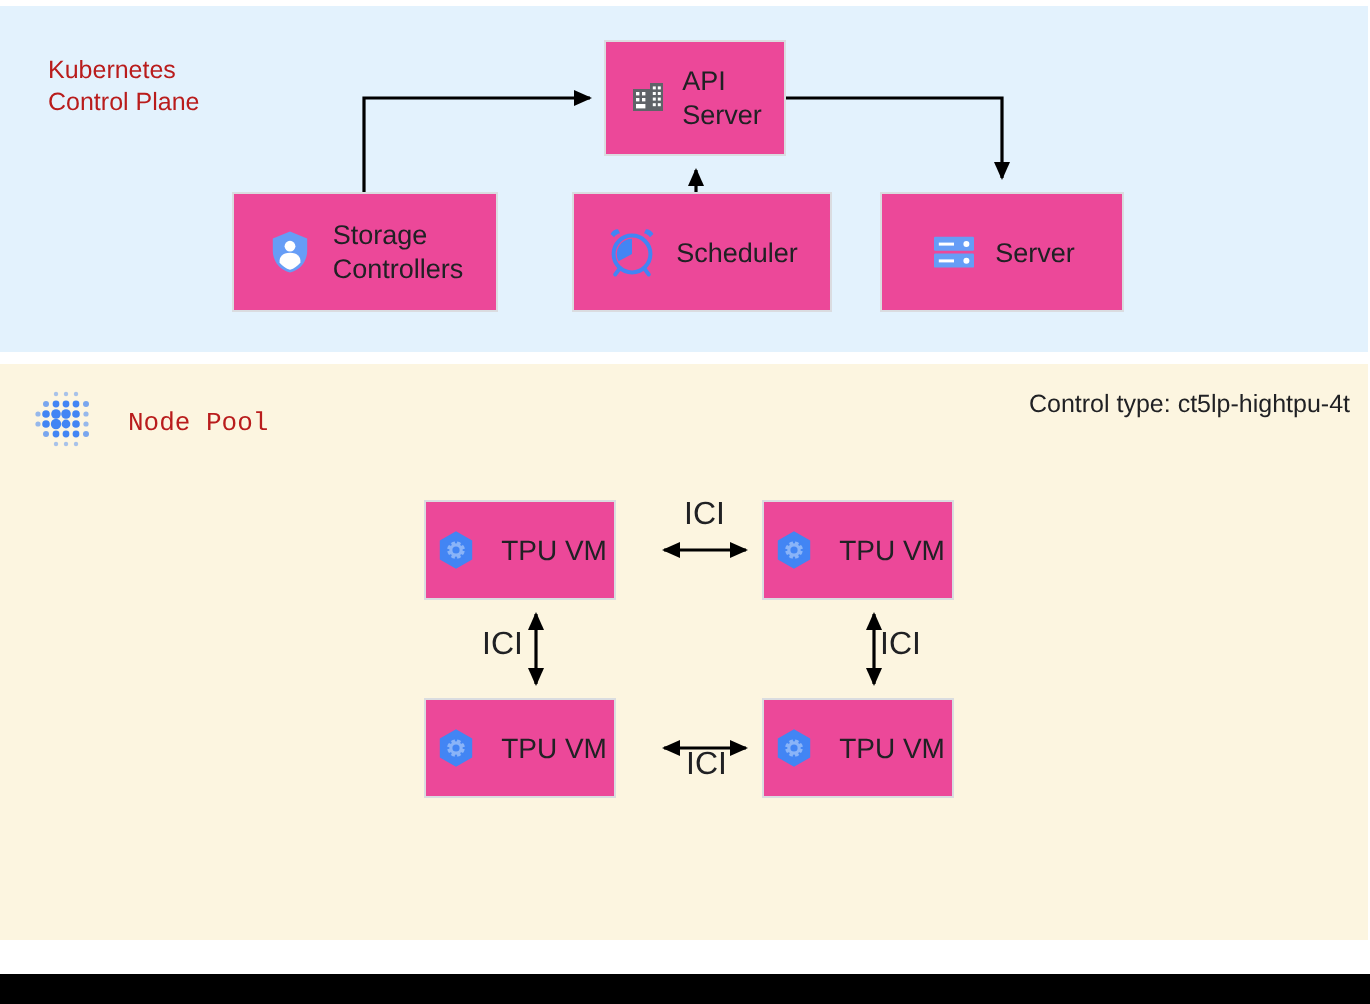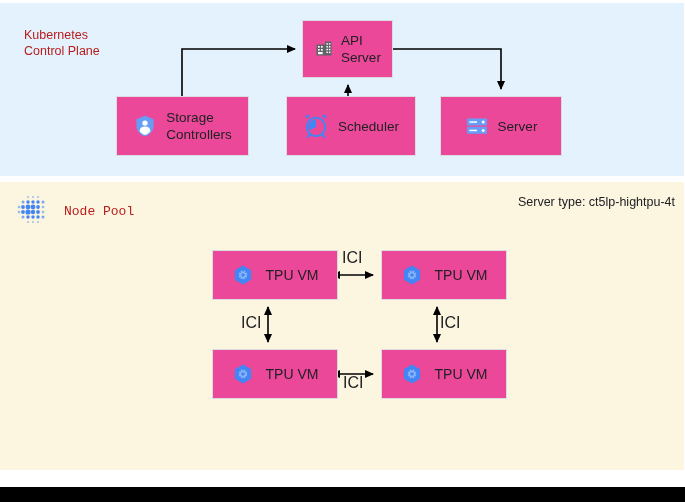--- a/index.html
+++ b/index.html
@@ -111,21 +111,21 @@
   }
 
   
   #box-api-server   { left: 302px; top: 20px;  width: 91px;  height: 58px; gap: 7px; }
   #box-resource-ctl { left: 116px; top: 96px;  width: 133px; height: 60px; }
   #box-scheduler    { left: 286px; top: 96px;  width: 130px; height: 60px; }
   #box-storage      { left: 440px; top: 96px;  width: 122px; height: 60px; }
 
   
   .tpu-box {
-    width: 126px;
+    width: 96px;
     height: 50px;
     gap: 12px;
   }
   #tpu-vm-0 { left: 212px; top: 250px; }
   #tpu-vm-1 { left: 381px; top: 250px; }
   #tpu-vm-2 { left: 212px; top: 349px; }
   #tpu-vm-3 { left: 381px; top: 349px; }
   .tpu-label {
     font-size: 14px;
     color: #202124;
@@ -277,21 +277,21 @@
 
       <circle cx="13" cy="29" r="1.1" opacity="0.45"></circle>
       <circle cx="18" cy="29" r="1.1" opacity="0.45"></circle>
       <circle cx="23" cy="29" r="1.1" opacity="0.45"></circle>
     </g>
   </svg>
 
   <div class="section-title" id="node-pool-title">Node Pool</div>
 
   <div id="machine-meta">
-    <div>Server type: ct5lp-hightpu-4t</div>
+    <div>Control type: ct5lp-hightpu-4t</div>
   </div>
 
   <svg class="connectors" id="ici-connectors" viewBox="0 0 685 502">
 
     <path d="M332,275 L373,275" fill="none" stroke="#000000" stroke-width="1.6" marker-start="url(#arrowhead-start)" marker-end="url(#arrowhead)"></path>
 
     <path d="M268,307 L268,342" fill="none" stroke="#000000" stroke-width="1.6" marker-start="url(#arrowhead-start)" marker-end="url(#arrowhead)"></path>
 
     <path d="M437,307 L437,342" fill="none" stroke="#000000" stroke-width="1.6" marker-start="url(#arrowhead-start)" marker-end="url(#arrowhead)"></path>
 

